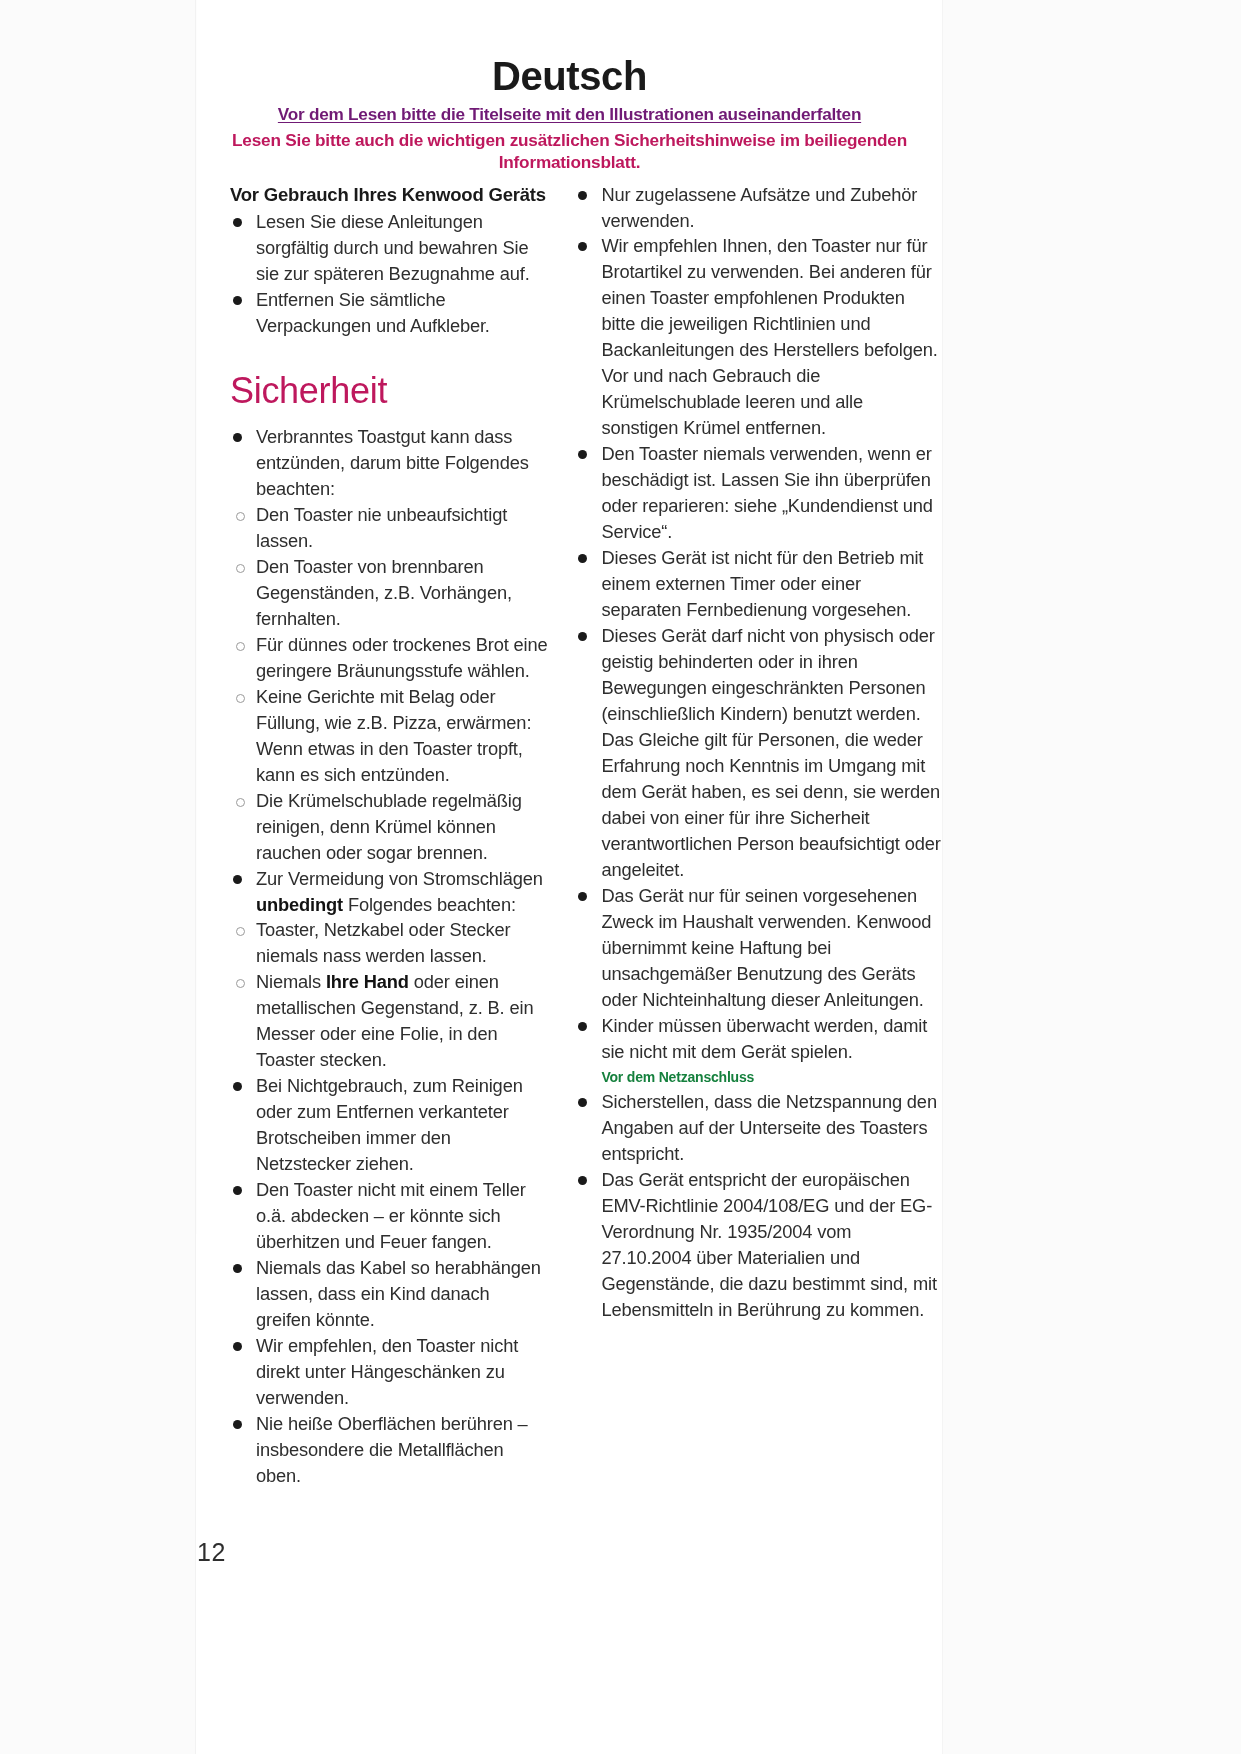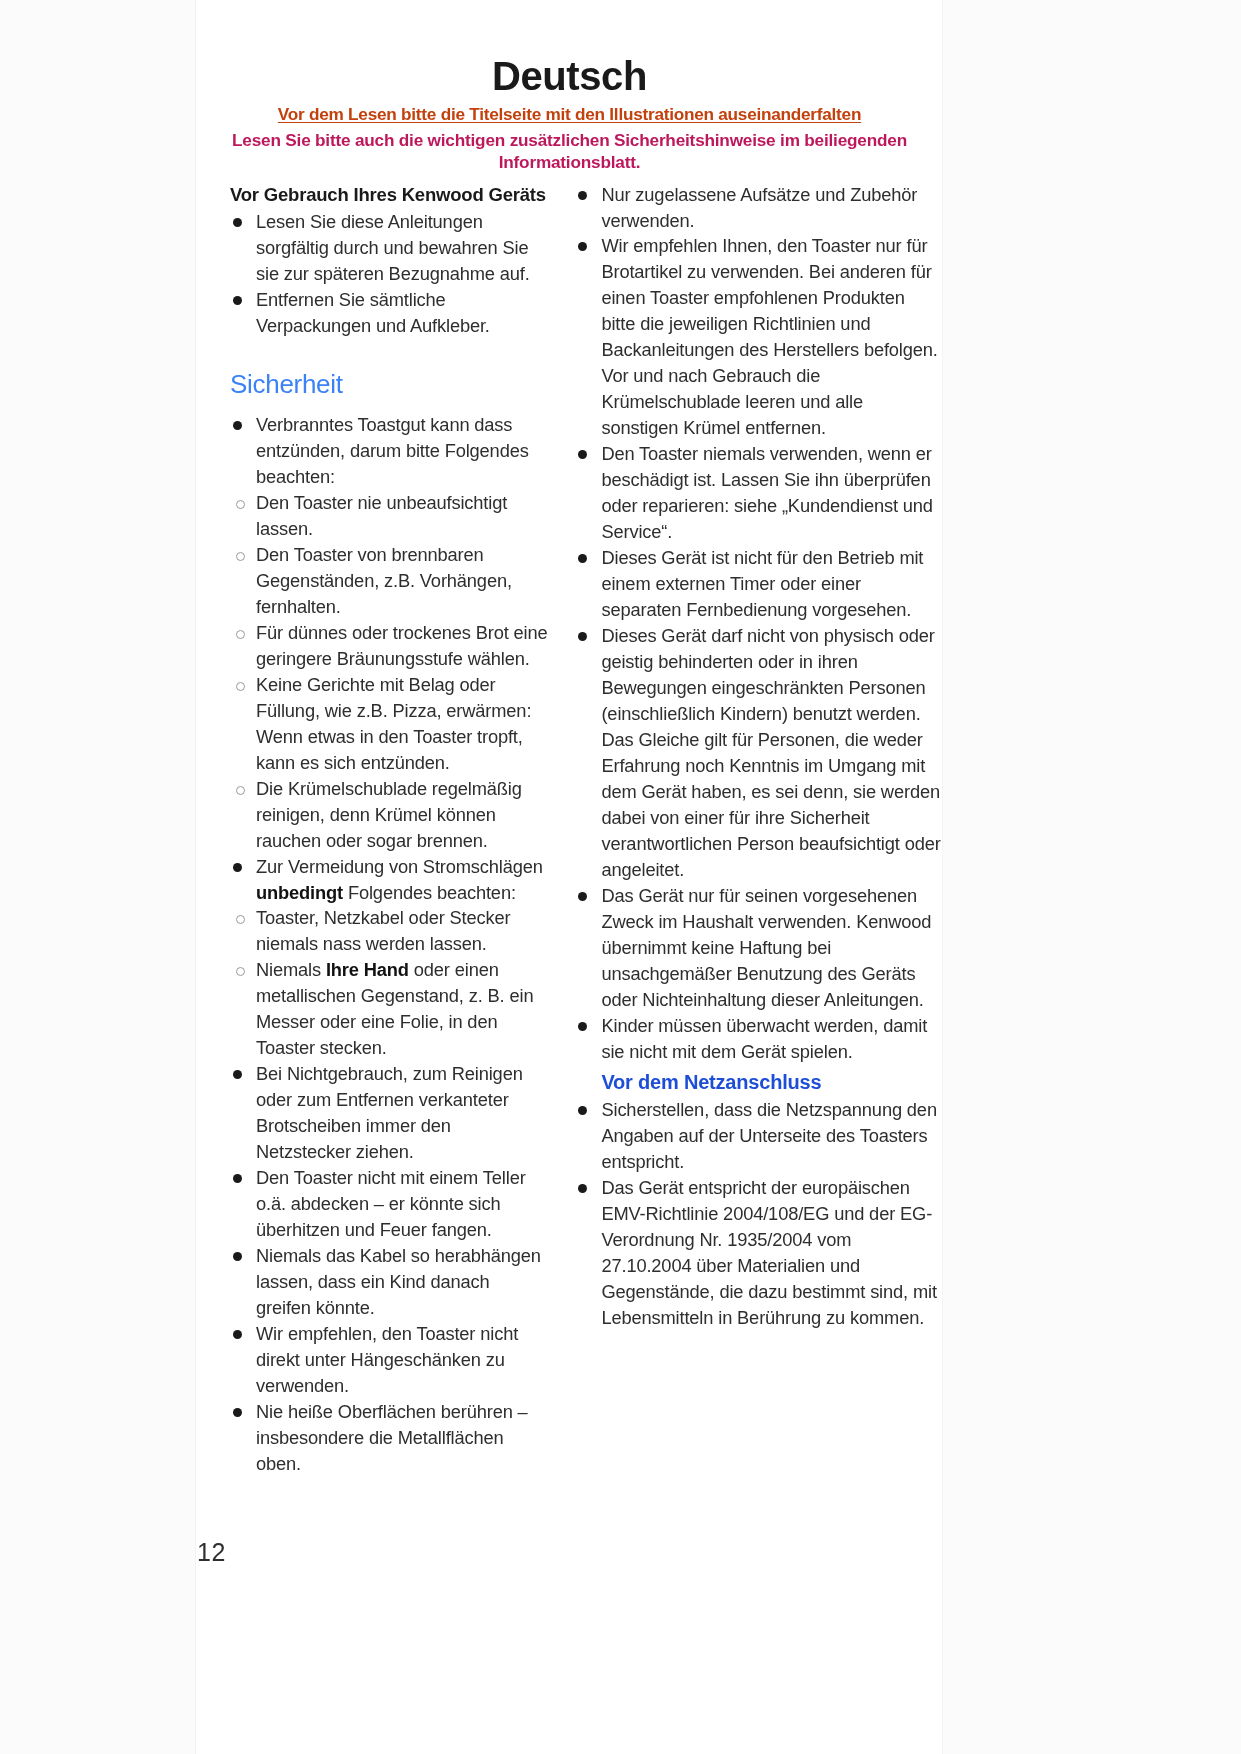--- a/index.html
+++ b/index.html
@@ -66,21 +66,21 @@
 
   .header-line-underlined {
     font-size: 17.2px;
     font-weight: bold;
     line-height: 1.25;
     letter-spacing: -0.25px;
     text-decoration: underline;
     text-underline-offset: 2px;
     margin: 0 0 3px 0;
     padding: 0 6px;
-    color: #c2410c;
+    color: #701a75;
   }
 
   .header-line {
     font-size: 17.2px;
     font-weight: bold;
     line-height: 1.28;
     letter-spacing: -0.2px;
     margin: 0;
     padding: 0 34px;
     color: #be185d;
@@ -103,26 +103,26 @@
   .sub-head {
     font-size: 18.5px;
     font-weight: bold;
     line-height: 1.38;
     letter-spacing: -0.2px;
     margin: 0 0 2px 0;
     color: #1a1a1a;
   }
 
   .section-title {
-    font-size: 26px;
+    font-size: 36px;
     font-weight: 400;
     line-height: 1.2;
     letter-spacing: -0.3px;
     margin: 30px 0 12px 0;
-    color: #3b82f6;
+    color: #be185d;
   }
 
   ul.list {
     list-style: none;
     margin: 0;
     padding: 0;
   }
 
   li.item {
     position: relative;
@@ -160,25 +160,25 @@
     border: 1.2px solid #9a9a9a;
     background: transparent;
   }
 
   li.item b, .bold-inline {
     font-weight: bold;
     color: #121212;
   }
 
   .inline-head {
-    font-size: 20px;
+    font-size: 14px;
     font-weight: bold;
     line-height: 1.4;
     letter-spacing: -0.2px;
-    color: #1d4ed8;
+    color: #15803d;
     margin: 4px 0 1px 0;
     padding-left: 26px;
   }
 
   .page-number {
     position: absolute;
     left: 0;
     right: 0;
     top: 1540px;
     text-align: left;

